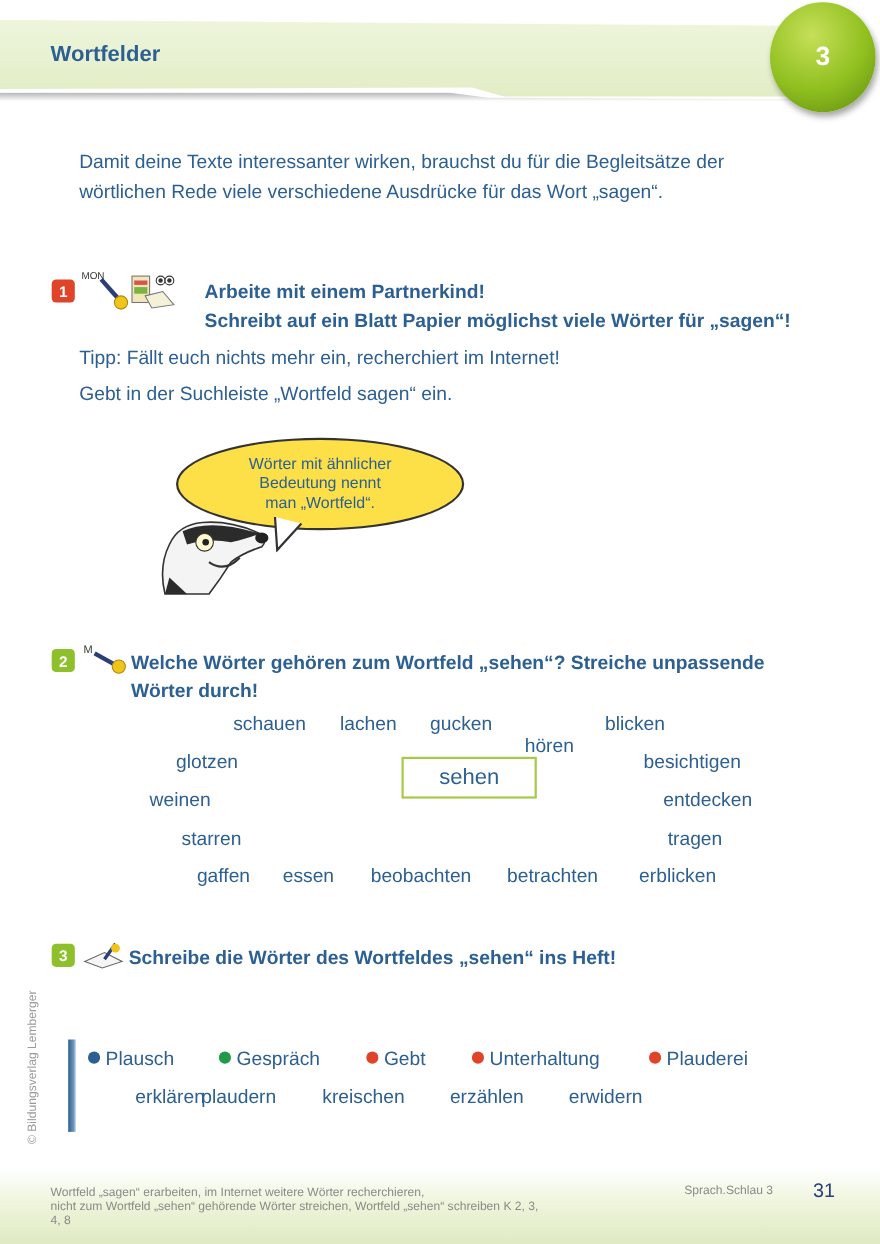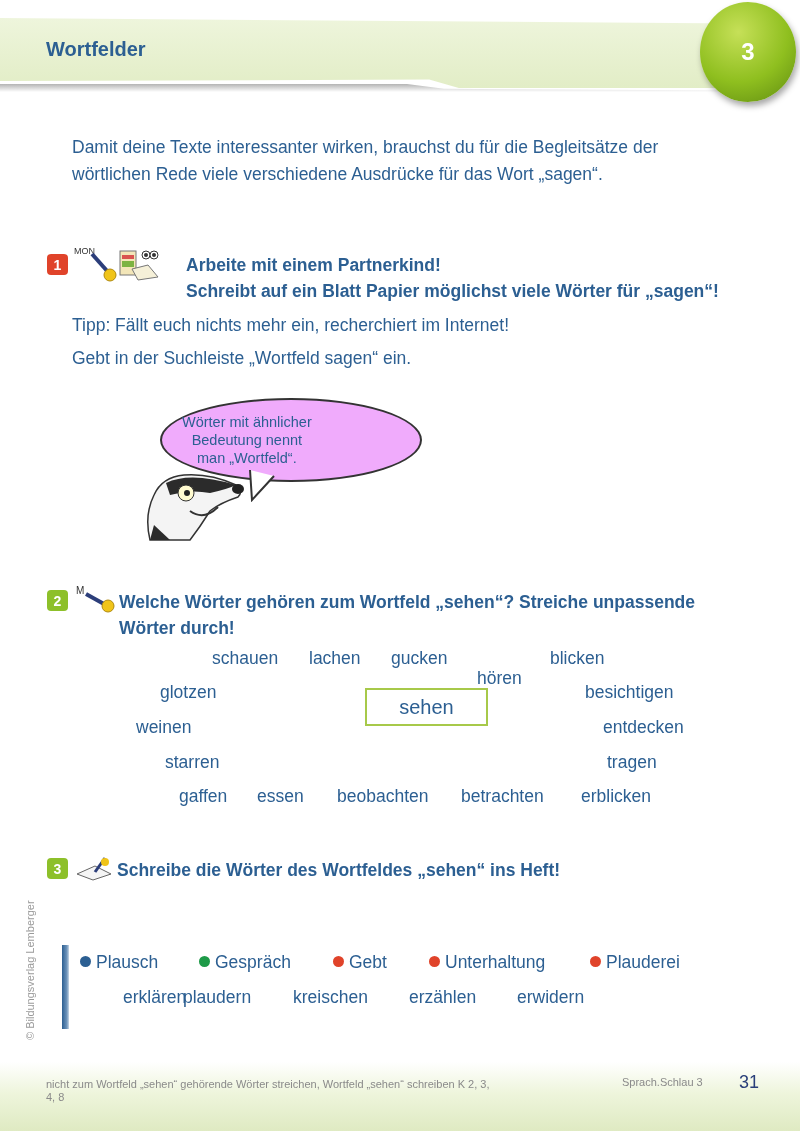--- a/index.html
+++ b/index.html
@@ -39,22 +39,22 @@
     .task-num.green { background: #8dc02a; }
 
     .task-text { position: absolute; font-weight: bold; font-size: 17.5px; line-height: 26px; color: #2c5f92; }
     .plain { position: absolute; font-size: 17.5px; color: #2c5f92; }
 
     .icon { position: absolute; }
 
     
     .bubble {
       position: absolute; left: 160px; top: 398px; width: 262px; height: 84px;
-      border: 2px solid #333; border-radius: 50%; background: #f0abfc;
-      display: flex; align-items: center; justify-content: flex-start; text-align: center;
+      border: 2px solid #333; border-radius: 50%; background: #fde047;
+      display: flex; align-items: center; justify-content: center; text-align: center;
       font-size: 14.5px; line-height: 18px; color: #2c5f92; padding: 0 20px;
     }
     .bubble-tail {
       position: absolute; left: 248px; top: 470px; width: 30px; height: 32px;
     }
     .badger { position: absolute; left: 140px; top: 455px; }
 
     .word { position: absolute; font-size: 17.5px; color: #2c5f92; white-space: nowrap; }
     .center-word {
       position: absolute; left: 365px; top: 688px; width: 123px; height: 38px;
@@ -210,17 +210,18 @@
   <div class="word" style="left:183px; top:987px;">plaudern</div>
   <div class="word" style="left:293px; top:987px;">kreischen</div>
   <div class="word" style="left:409px; top:987px;">erzählen</div>
   <div class="word" style="left:517px; top:987px;">erwidern</div>
 </div>
 
 <div class="copyright">© Bildungsverlag Lemberger</div>
 
 <div class="footer-band"></div>
 <div class="footer-note">
+  <div>Wortfeld „sagen“ erarbeiten, im Internet weitere Wörter recherchieren,</div>
   <div>nicht zum Wortfeld „sehen“ gehörende Wörter streichen, Wortfeld „sehen“ schreiben K 2, 3,</div>
   <div>4, 8</div>
 </div>
 <div class="footer-book">Sprach.Schlau 3</div>
 <div class="footer-page">31</div>
 
 </body></html>

